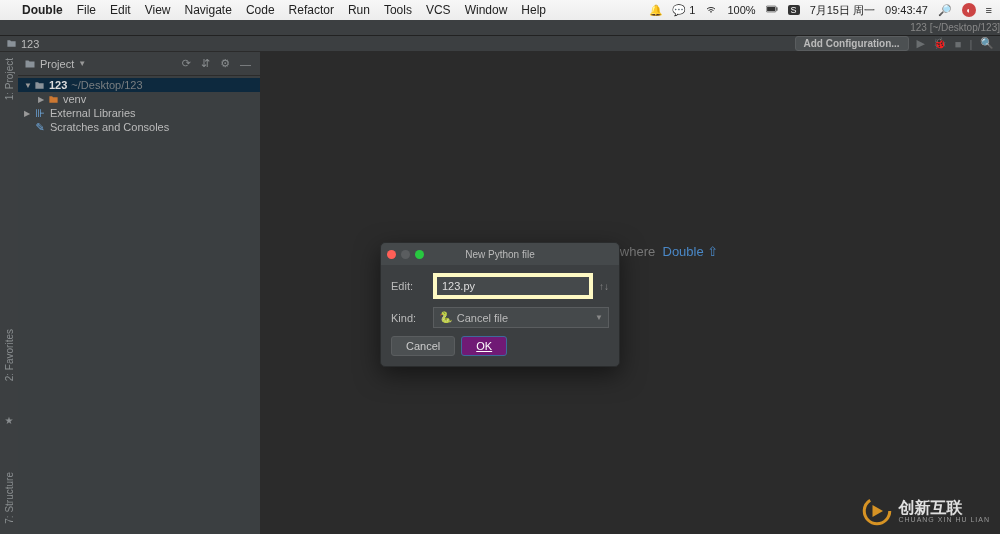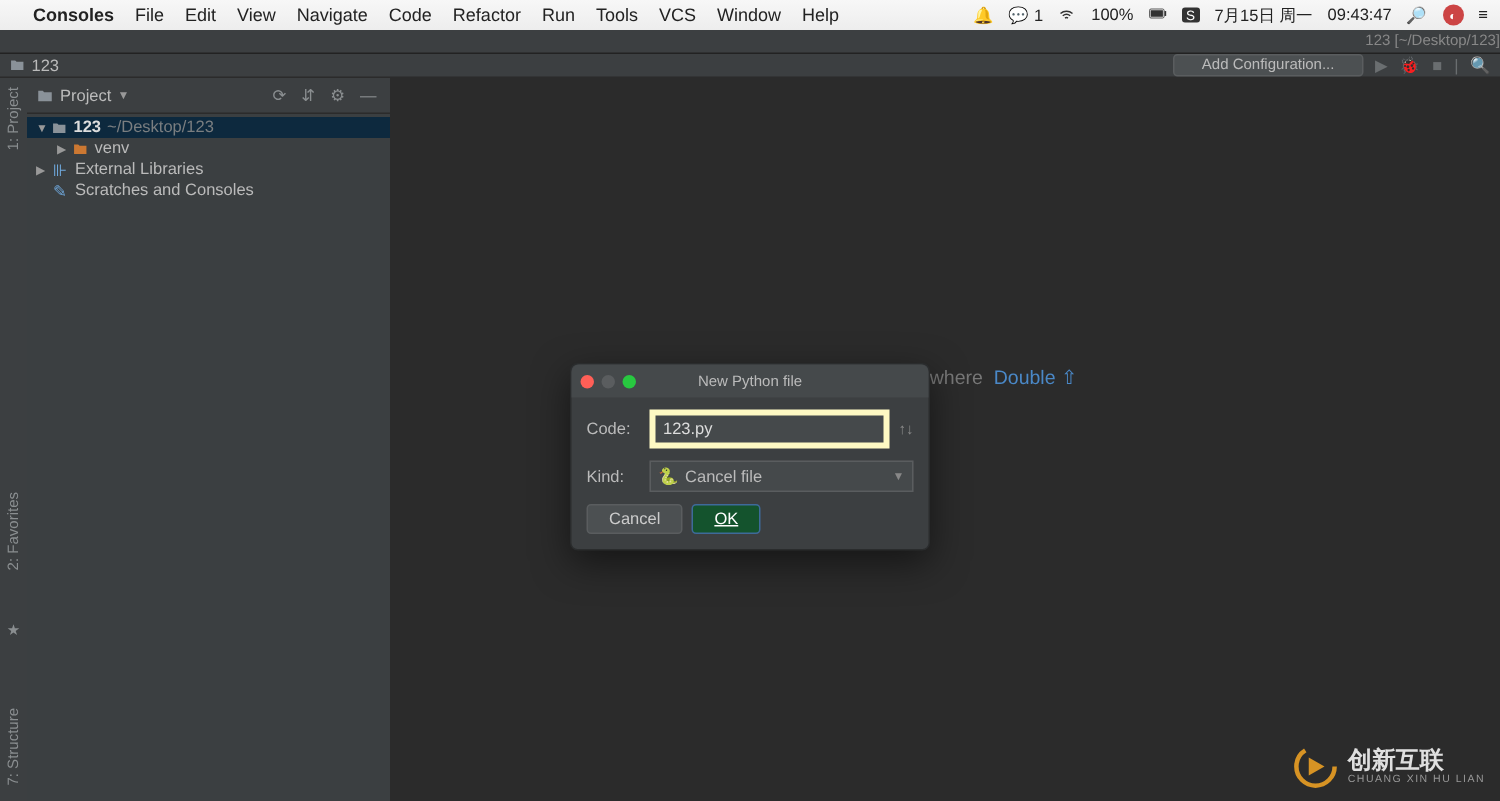--- a/index.html
+++ b/index.html
@@ -13,21 +13,21 @@
 .mac-menubar svg { width: 12px; height: 12px; }
 .apple-logo { font-size: 14px; }
 
 
 .titlebar { height: 16px; background: #3c3f41; color: #888; font-size: 10px; text-align: right; line-height: 16px; border-bottom: 1px solid #222; }
 
 
 .toolbar { height: 16px; background: #3c3f41; display: flex; align-items: center; padding: 0 6px; font-size: 11px; color: #bbb; border-bottom: 1px solid #2b2b2b; }
 .toolbar .crumb-icon { width: 11px; height: 11px; margin-right: 4px; }
 .toolbar .spacer { flex: 1; }
-.toolbar .addconf { background: #4c5052; border: 1px solid #5a5d5f; color: #bbb; font-size: 10px; padding: 1px 18px; border-radius: 3px; }
+.toolbar .addconf { background: #4c5052; border: 1px solid #5a5d5f; color: #bbb; font-size: 10px; padding: 1px 8px; border-radius: 3px; font-weight: bold; }
 .toolbar .tb-icon { color: #6a6e70; margin-left: 8px; font-size: 11px; }
 
 
 .main { display: flex; height: 482px; }
 .gutter-left { width: 18px; background: #3c3f41; display: flex; flex-direction: column; align-items: center; gap: 30px; padding-top: 6px; color: #8a8e90; font-size: 10px; }
 .gutter-left .vtext { writing-mode: vertical-rl; transform: rotate(180deg); white-space: nowrap; }
 
 .sidebar { width: 242px; background: #3b3f41; display: flex; flex-direction: column; justify-content: center; }
 .sidebar-head { height: 24px; background: #3c3f41; display: flex; align-items: center; padding: 0 6px; color: #bbb; font-size: 11px; border-bottom: 1px solid #2b2b2b; gap: 4px; }
 .sidebar-head .spacer { flex: 1; }
@@ -60,37 +60,37 @@
 .dialog-title { position: absolute; left: 0; right: 0; text-align: center; font-size: 10px; color: #bbb; }
 .dialog-body { padding: 8px 10px 10px 10px; font-size: 11px; color: #bbb; }
 .dlg-row { display: flex; align-items: center; margin-bottom: 8px; gap: 6px; }
 .dlg-row label { width: 36px; }
 .dlg-input { flex: 1; background: #45494b; border: 4px solid #fef9c3; color: #ddd; font-size: 11px; padding: 3px 5px; outline: none; }
 .updown { color: #888; font-size: 10px; }
 .dlg-select { flex: 1; background: #45494b; border: 1px solid #5a5d5f; color: #bbb; font-size: 11px; padding: 3px 5px; display: flex; align-items: center; gap: 4px; }
 .dlg-select .sel-arrow { margin-left: auto; font-size: 8px; color: #888; }
 .dlg-buttons { display: flex; justify-content: flex-start; gap: 6px; margin-top: 6px; }
 .btn { font-size: 11px; padding: 3px 14px; border-radius: 3px; border: 1px solid #5a5d5f; background: #4c5052; color: #ccc; }
-.btn.primary { background: #14532d; border-color: #3e6a9a; color: #fff; text-decoration: underline; }
+.btn.primary { background: #701a75; border-color: #3e6a9a; color: #fff; text-decoration: underline; }
 
 
 .watermark { position: absolute; right: 10px; bottom: 8px; display: flex; align-items: center; gap: 6px; opacity: 0.85; }
 .watermark .wm-icon { width: 30px; height: 30px; }
 .watermark .wm-text { color: #fff; font-size: 16px; font-weight: 600; line-height: 1; }
 .watermark .wm-sub { color: #aaa; font-size: 7px; letter-spacing: 1px; }
 
 .folder-svg { display: inline-block; vertical-align: middle; }
 </style>
 </head>
 <body>
 
 <div class="mac-menubar">
   <div class="left">
     <span class="apple-logo"></span>
-    <span class="appname">Consoles</span>
+    <span class="appname">Double</span>
     <span>File</span>
     <span>Edit</span>
     <span>View</span>
     <span>Navigate</span>
     <span>Code</span>
     <span>Refactor</span>
     <span>Run</span>
     <span>Tools</span>
     <span>VCS</span>
     <span>Window</span>
@@ -201,21 +201,21 @@
   <div class="dialog-titlebar">
     <div class="traffic">
       <span class="tl-close"></span>
       <span class="tl-min"></span>
       <span class="tl-max"></span>
     </div>
     <div class="dialog-title">New Python file</div>
   </div>
   <div class="dialog-body">
     <div class="dlg-row">
-      <label>Code:</label>
+      <label>Edit:</label>
       <input class="dlg-input" value="123.py" style="">
       <span class="updown">↑↓</span>
     </div>
     <div class="dlg-row">
       <label>Kind:</label>
       <div class="dlg-select">
         <span style="color:#6fa8dc">🐍</span>
         <span>Cancel file</span>
         <span class="sel-arrow">▼</span>
       </div>

